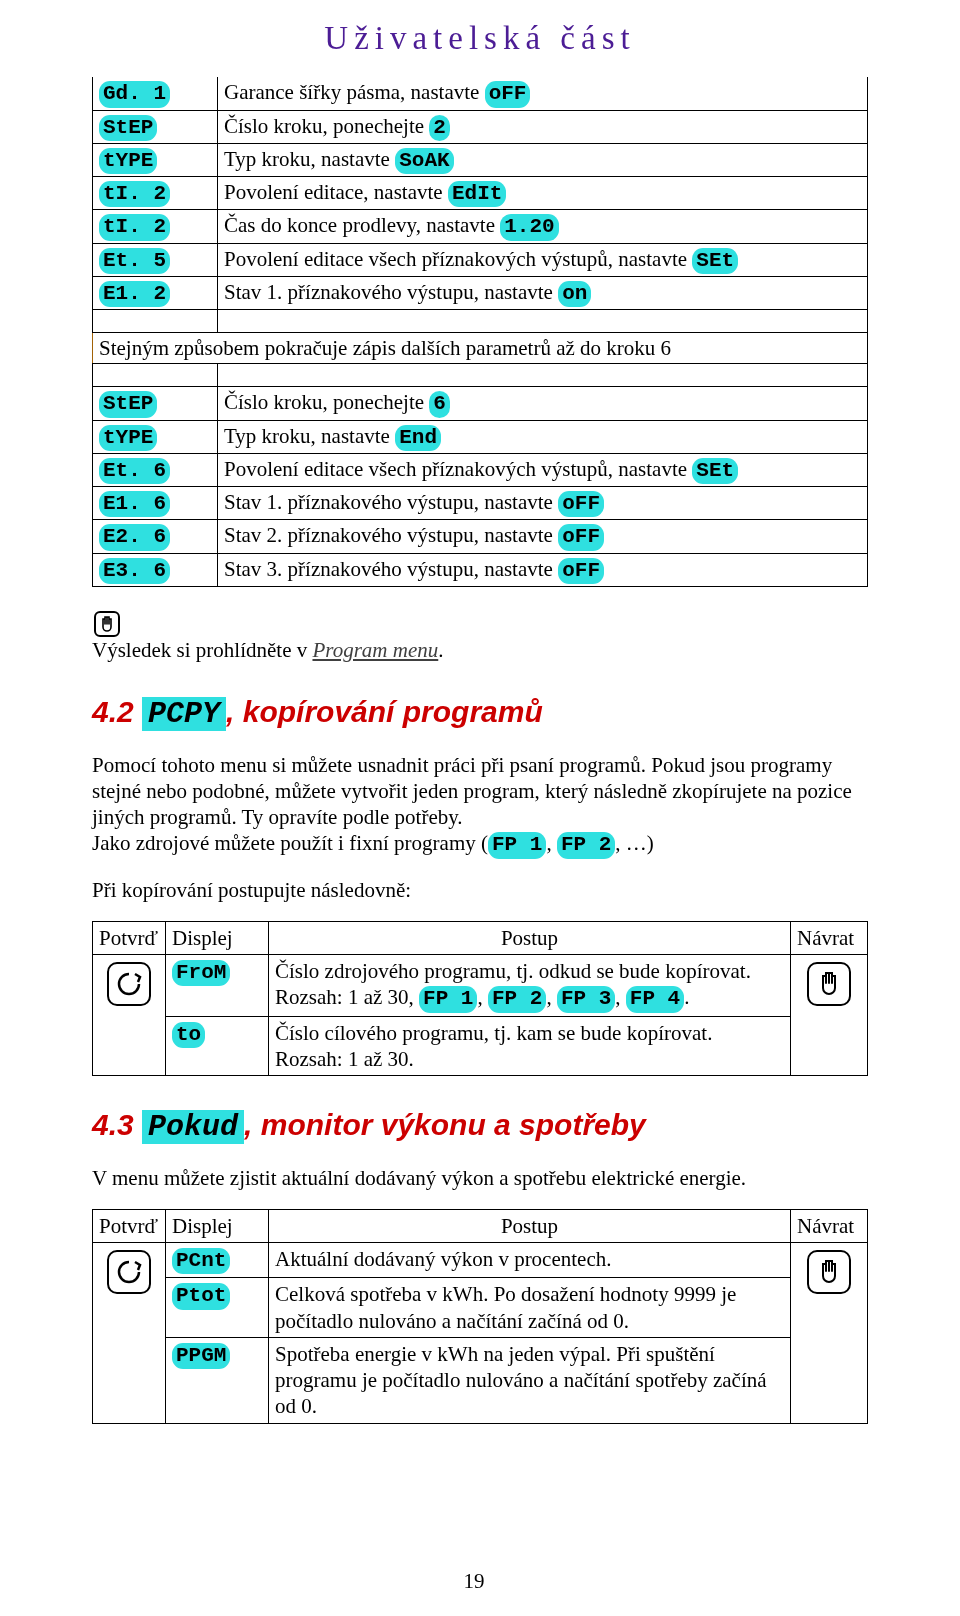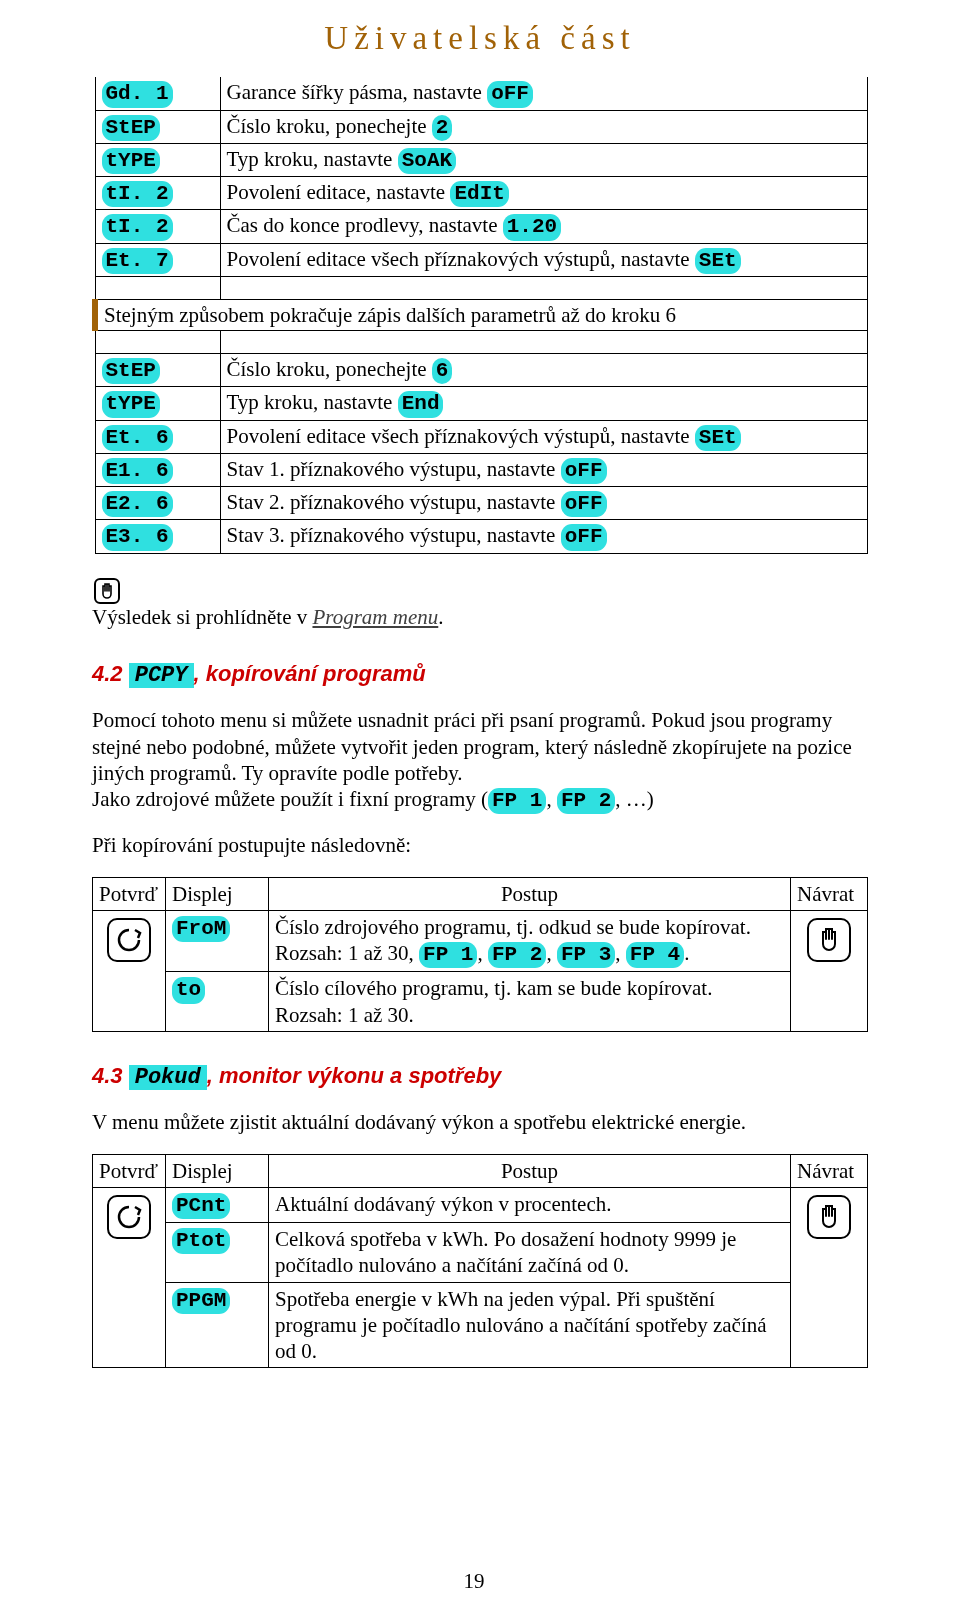--- a/index.html
+++ b/index.html
@@ -20,21 +20,21 @@
     padding: 18px 92px 50px 92px;
     box-sizing: border-box;
     position: relative;
   }
 
   .page-header {
     text-align: center;
     font-family: "Times New Roman", serif;
     font-size: 33px;
     letter-spacing: 6px;
-    color: #a16207;
+    color: #4c1d95;
     margin-bottom: 18px;
     font-weight: normal;
   }
 
   table.config {
     width: 100%;
     border-collapse: collapse;
     margin: 0 0 22px 0;
   }
   table.config td {
@@ -79,21 +79,21 @@
     position: absolute;
     top: 50%; left: 50%;
     transform: translate(-50%, -50%);
   }
 
   h2.section {
     font-family: Arial, Helvetica, sans-serif;
     font-style: italic;
     font-weight: bold;
     color: #cc0000;
-    font-size: 22px;
+    font-size: 30px;
     margin: 30px 0 16px 0;
   }
   h2.section .sec-num { color: #cc0000; }
   h2.section .sec-kw {
     font-family: "Courier New", monospace;
     font-style: italic;
     font-weight: bold;
     background: #2fe0e0;
     color: #000;
     padding: 0 6px;
@@ -161,30 +161,34 @@
     </tr>
     <tr>
       <td><span class="kw hl">tI. 2</span></td>
       <td><span>Povolení editace, nastavte </span><span class="kw hl">EdIt</span></td>
     </tr>
     <tr>
       <td><span class="kw hl">tI. 2</span></td>
       <td><span>Čas do konce prodlevy, nastavte </span><span class="kw hl">1.20</span></td>
     </tr>
     <tr>
-      <td><span class="kw hl">Et. 7</span></td>
+      <td><span class="kw hl">Et. 5</span></td>
       <td><span>Povolení editace všech příznakových výstupů, nastavte </span><span class="kw hl"> SEt</span></td>
+    </tr>
+    <tr>
+      <td><span class="kw hl">E1. 2</span></td>
+      <td><span>Stav 1. příznakového výstupu, nastavte </span><span class="kw hl">  on</span></td>
     </tr>
 
     <tr class="spacer-row">
           <td></td>
           <td></td>
         </tr>
     <tr>
-      <td colspan="2" style="border-left:6px solid #a16207;margin-top:9px;">
+      <td colspan="2" style="border-left:1px solid #a16207;margin-top:9px;">
         <span>Stejným způsobem pokračuje zápis dalších parametrů až do kroku 6</span>
       </td>
     </tr>
     <tr class="spacer-row">
           <td></td>
           <td></td>
         </tr>
 
     <tr>
       <td><span class="kw hl">StEP</span></td>

